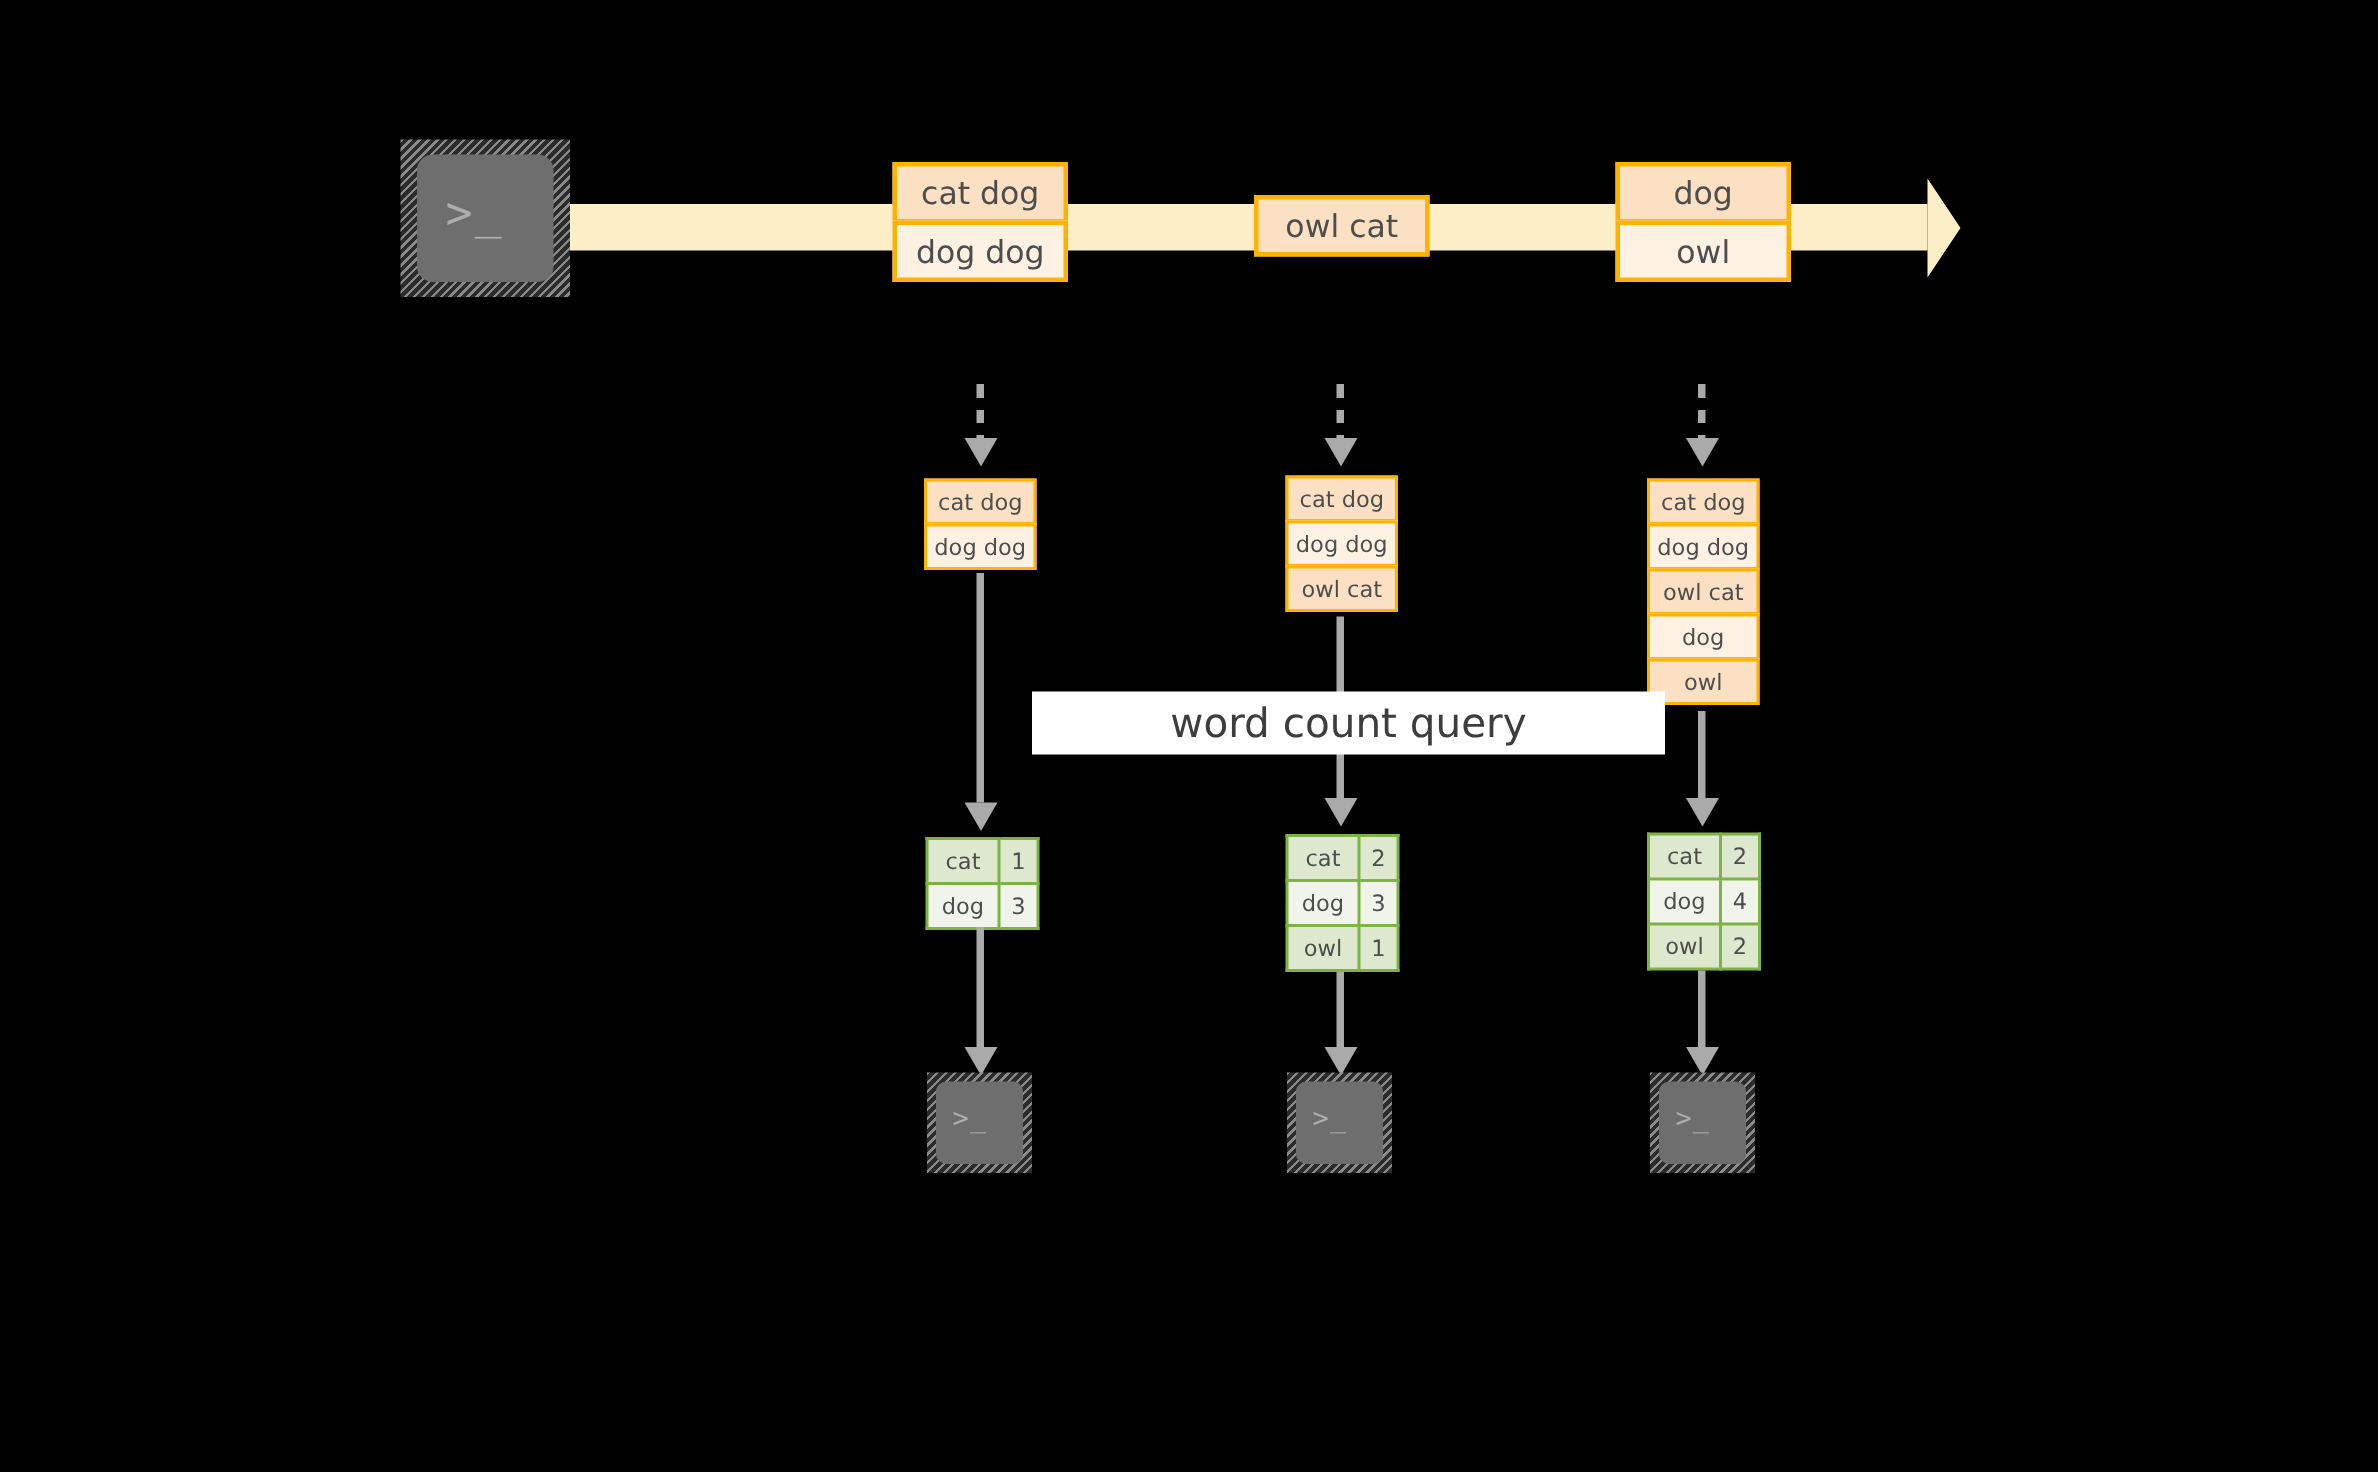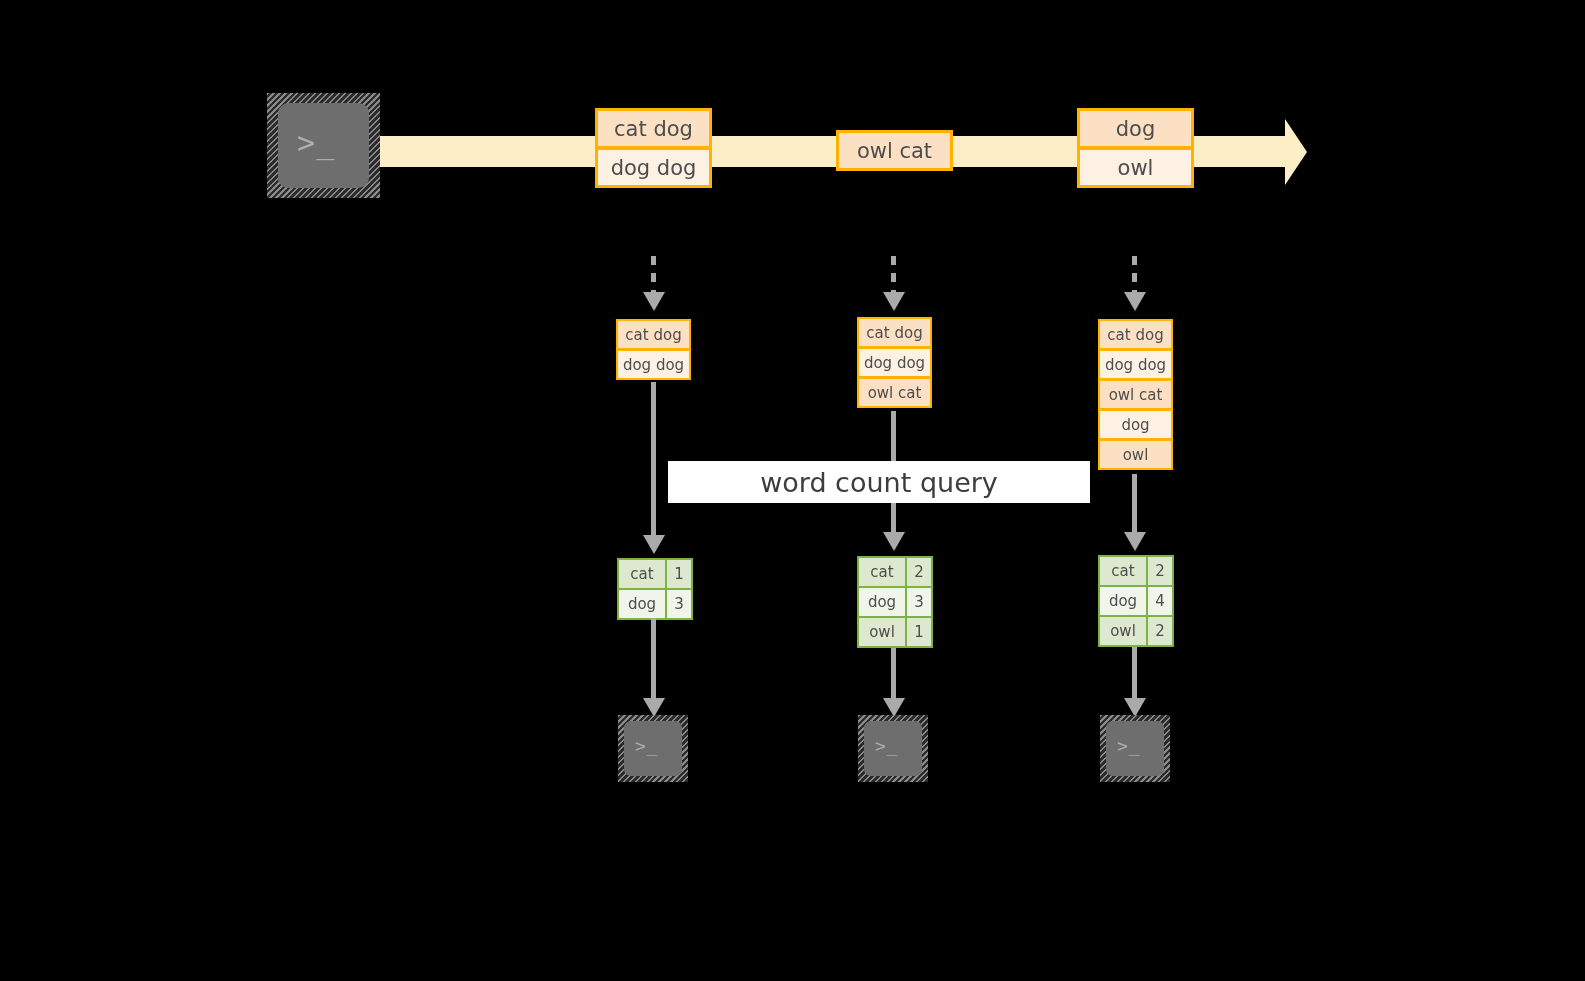--- a/index.html
+++ b/index.html
@@ -270,17 +270,17 @@
 
   <div class="gline" style="left:1132px; top:647px; height:51px;"></div>
   <div class="ghead" style="left:1124px; top:698px;"></div>
 
   <div class="term" style="left:1100px; top:715px; width:70px; height:67px;">
     <div class="hatch"></div>
     <div class="body" style="left:6px; top:6px; right:6px; bottom:6px;"></div>
     <div class="prompt" style="left:17px; top:22px; font-size:18px;">&gt;_</div>
   </div>
 
-  <div class="banner" style="left:668px; top:461px; width:422px; height:42px; font-size:27px;">
+  <div class="banner" style="left:688px; top:461px; width:422px; height:42px; font-size:27px;">
     <span>word count query</span>
   </div>
 
 </div>
 
 </body></html>

